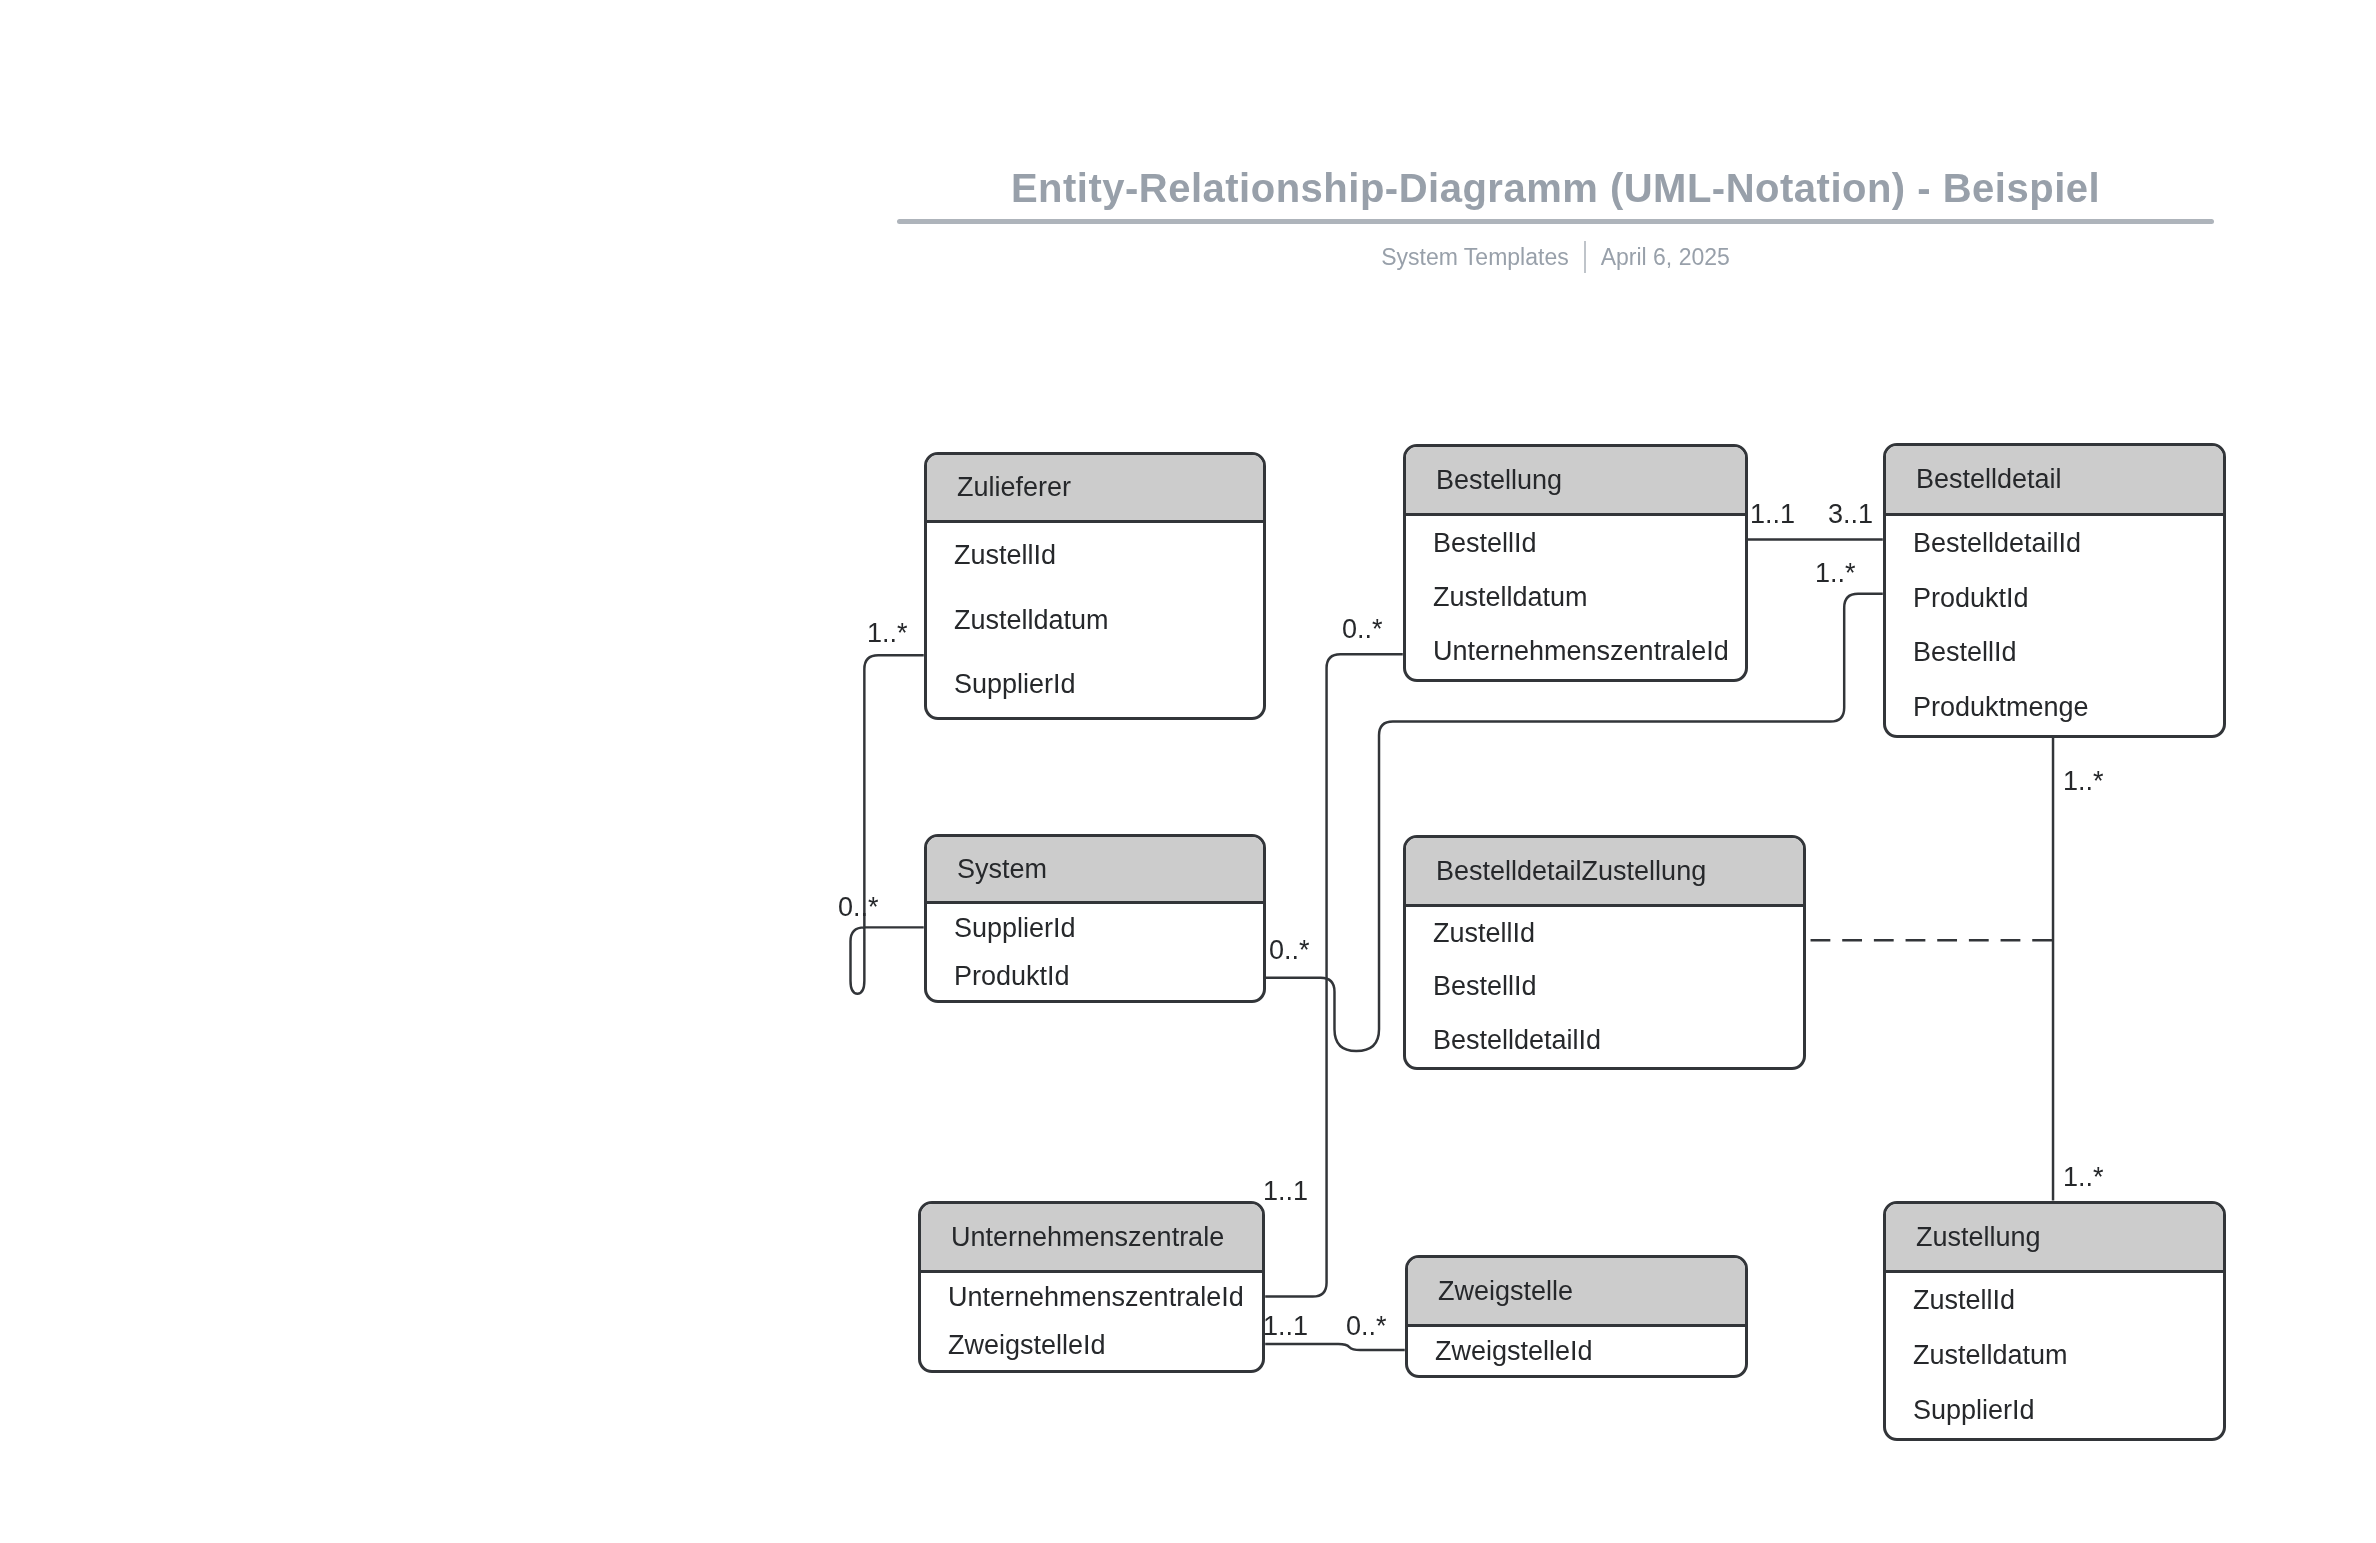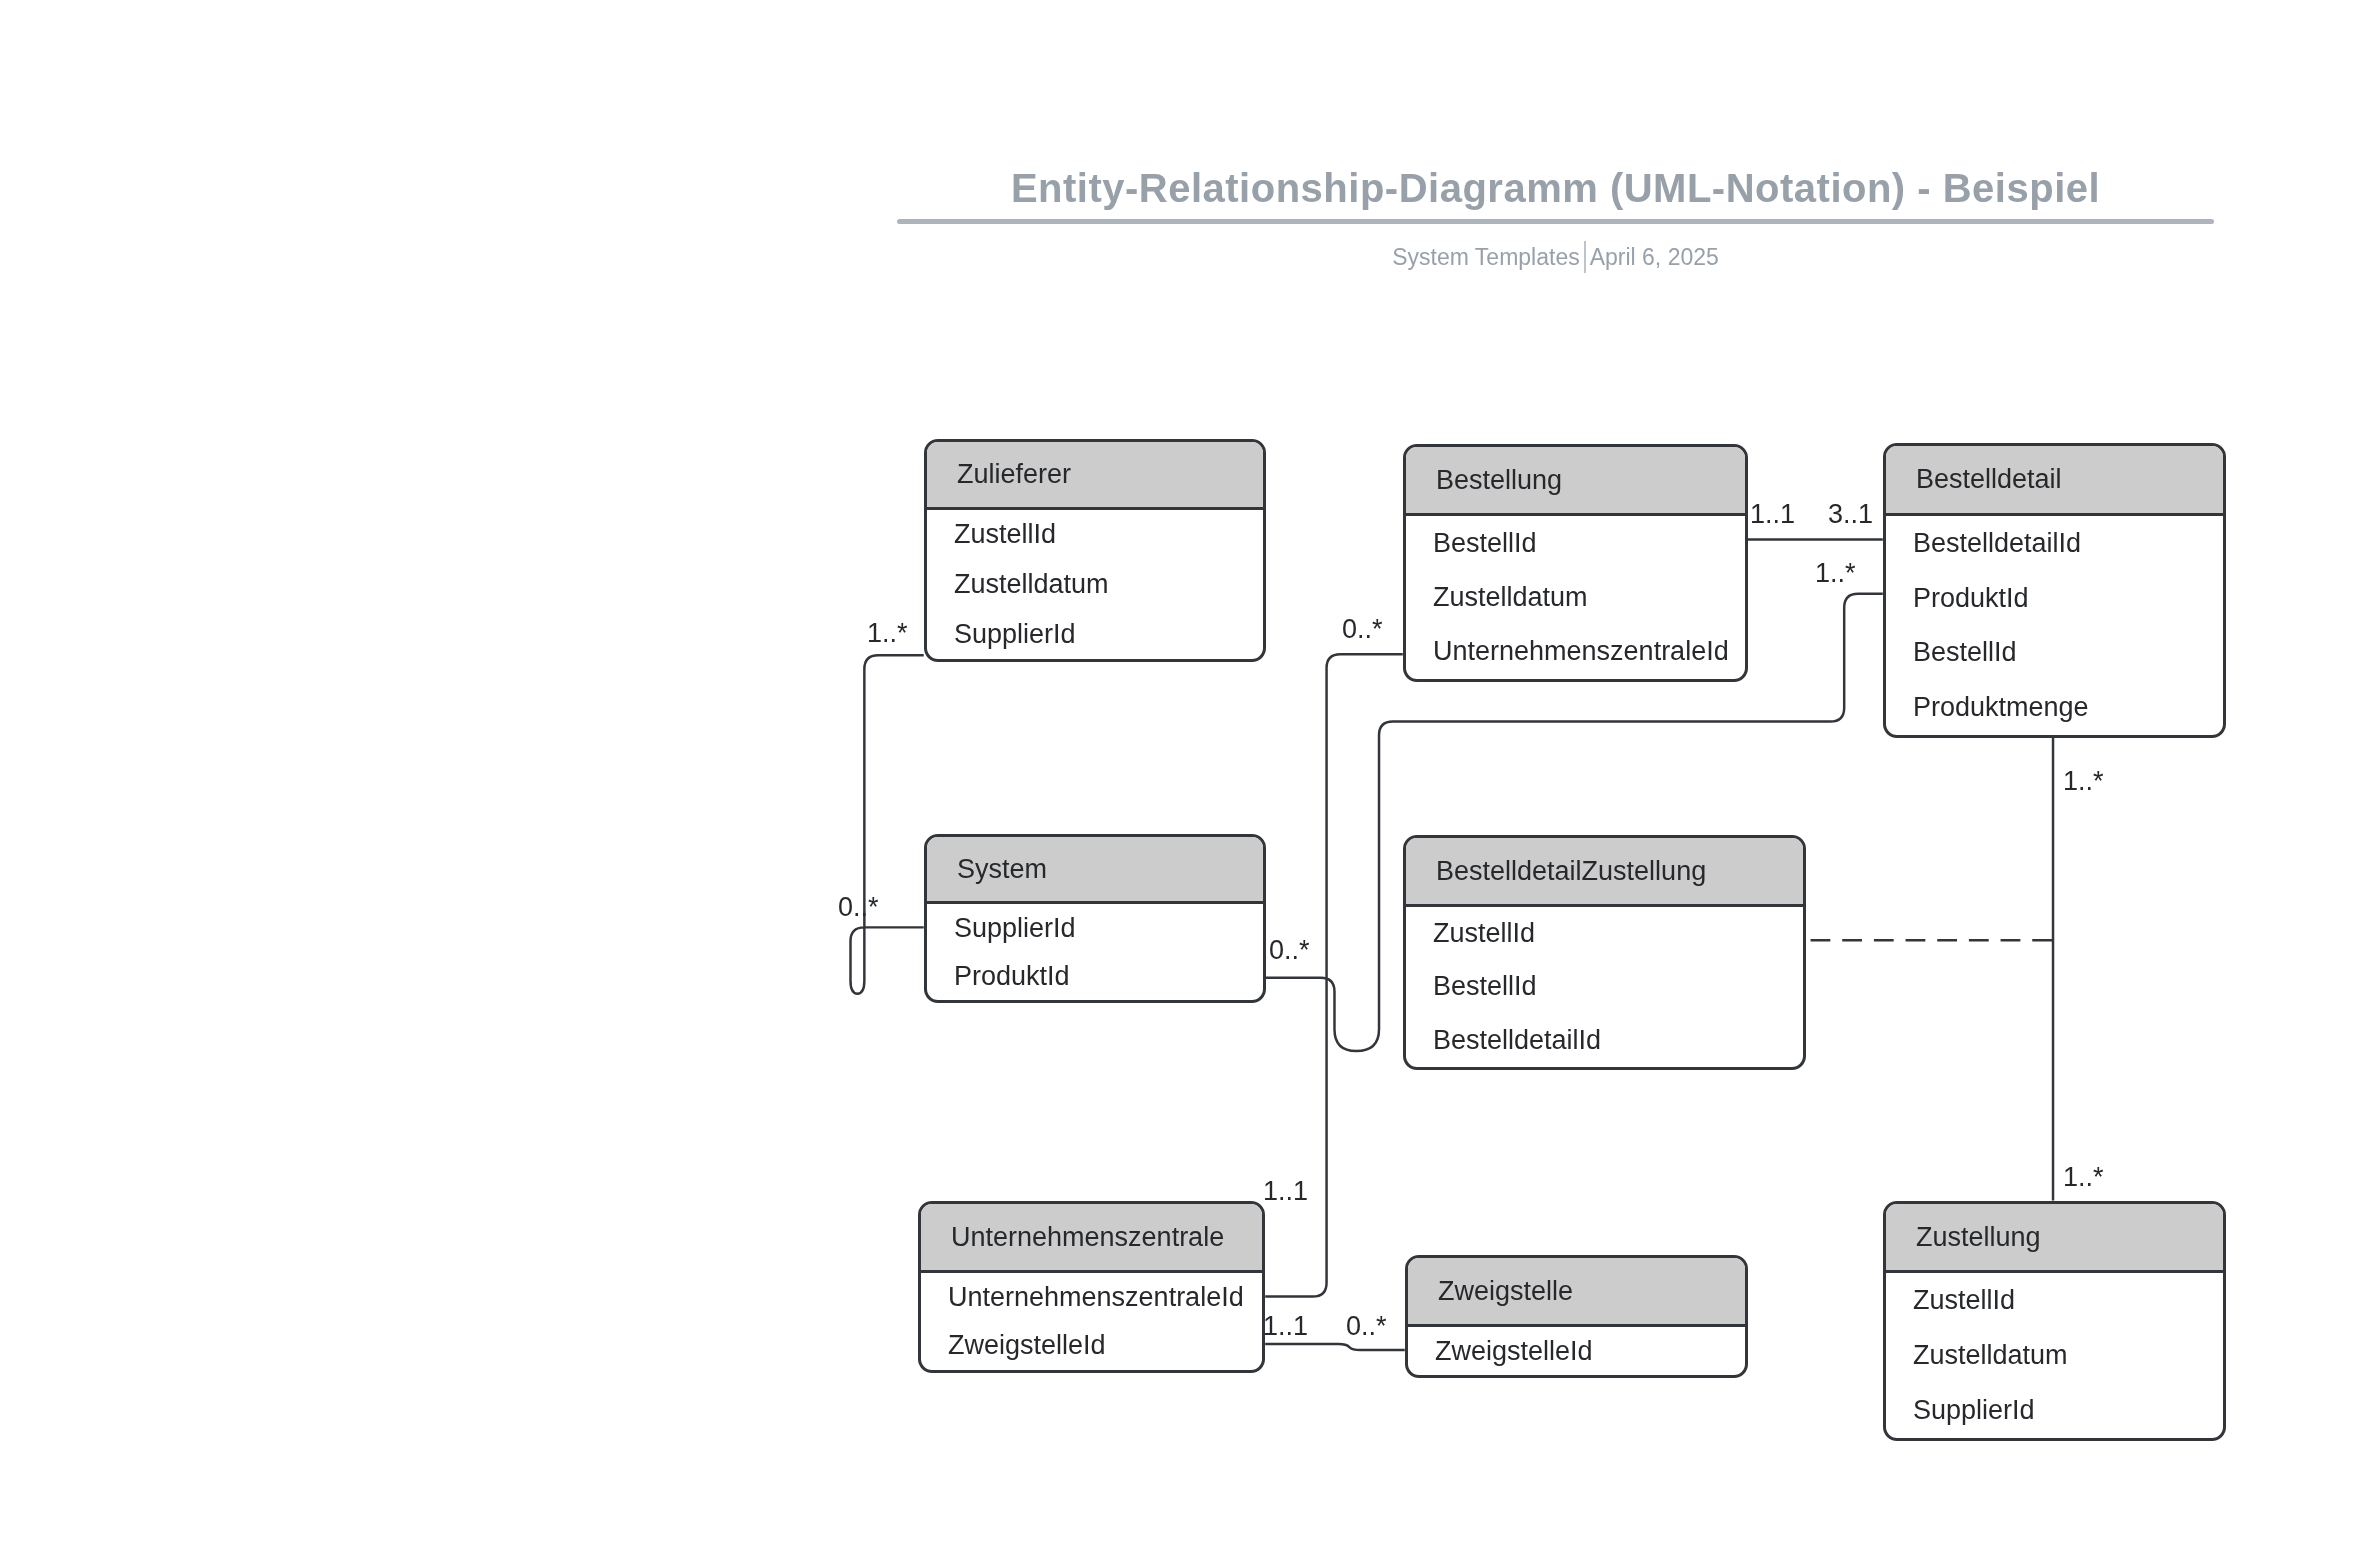--- a/index.html
+++ b/index.html
@@ -14,21 +14,21 @@
 
   
   .title-block { position: absolute; left: 897px; top: 166px; width: 1317px; text-align: center; }
   .doc-title {
     margin: 0; font-size: 40px; font-weight: 700; letter-spacing: 0.5px;
     color: #98a0aa; line-height: 1.1; white-space: nowrap;
   }
   .title-rule { margin-top: 9px; height: 5px; background: #aeb4bb; border-radius: 3px; }
   .subtitle {
     margin-top: 17px; display: flex; justify-content: center; align-items: center;
-    gap: 4px; font-size: 23px; color: #98a0aa; text-align: center;
+    gap: 15px; font-size: 23px; color: #98a0aa; text-align: center;
   }
   .subtitle-divider { width: 2px; height: 32px; background: #bfc4ca; }
 
   
   svg.connectors { position: absolute; inset: 0; }
   svg.connectors path {
     fill: none; stroke: #323539; stroke-width: 2.5px; stroke-linejoin: round;
   }
   svg.connectors path.dashed { stroke-dasharray: 20 12; }
 
@@ -73,21 +73,21 @@
   <svg class="connectors" width="2376" height="1543" viewBox="0 0 2400 1559">
     <path d="M 933 662 L 887 662 Q 873 662 873 676 L 873 991 Q 873 1004 866 1004 Q 859 1004 859 991 L 859 951 Q 859 937 873 937 L 933 937"></path>
     <path d="M 1765 545 L 1902 545"></path>
     <path d="M 1417 661 L 1354 661 Q 1340 661 1340 675 L 1340 1296 Q 1340 1310 1326 1310 L 1278 1310"></path>
     <path d="M 1278 988 L 1334 988 Q 1348 988 1348 1002 L 1348 1040 Q 1348 1062 1370 1062 Q 1393 1062 1393 1040 L 1393 743 Q 1393 729 1407 729 L 1849 729 Q 1863 729 1863 715 L 1863 614 Q 1863 600 1877 600 L 1902 600"></path>
     <path d="M 1278 1358 L 1352 1358 Q 1360 1358 1363 1361 Q 1366 1364 1374 1364 L 1419 1364"></path>
     <path d="M 2074 745 L 2074 1213"></path>
     <path class="dashed" d="M 1765 950 L 2073 950"></path>
   </svg>
 
-  <div class="entity" style="left:924px;top:439px;width:342px;height:223px;--hh:65px">
+  <div class="entity" style="left:924px;top:452px;width:342px;height:268px;--hh:65px">
     <div class="entity-header">
       <span>Zulieferer</span>
     </div>
     <div class="entity-body">
       <div class="entity-field">ZustellId</div>
       <div class="entity-field">Zustelldatum</div>
       <div class="entity-field">SupplierId</div>
     </div>
   </div>
 

